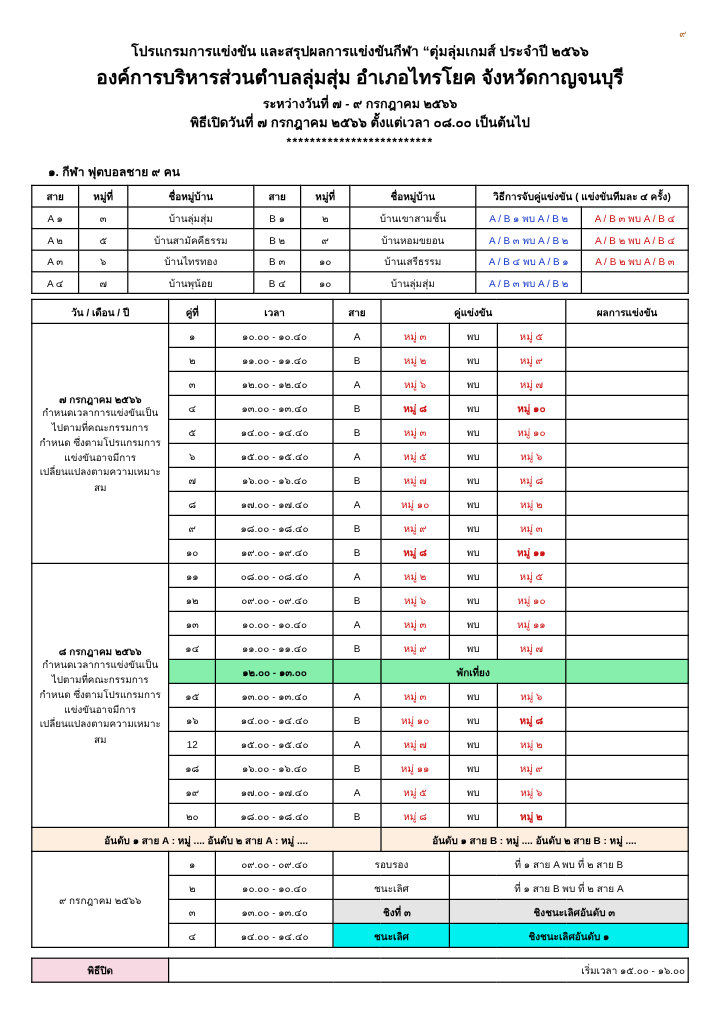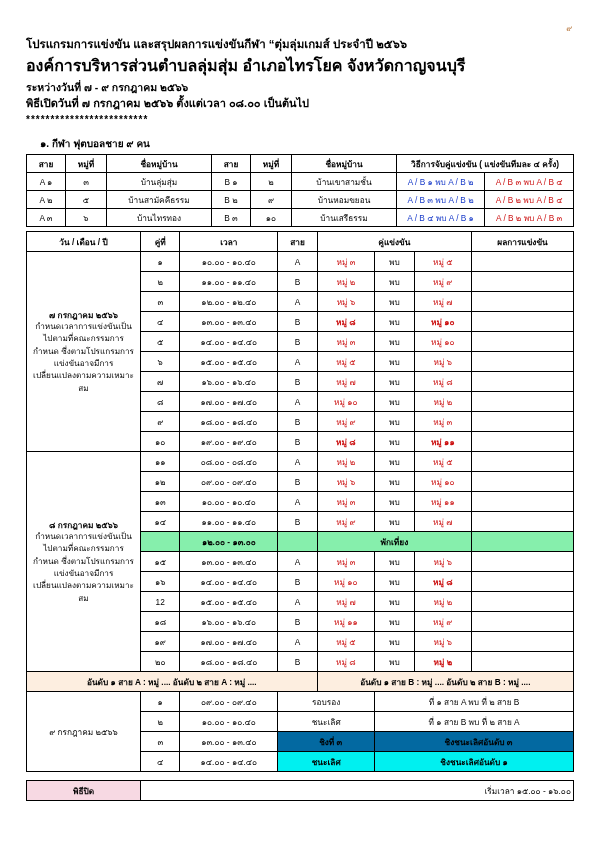--- a/index.html
+++ b/index.html
@@ -16,20 +16,21 @@
     width:600px;height:849px;
     box-sizing:border-box;
     padding:22px 26px 10px 26px;
     position:relative;
   }
   .corner-mark{
     position:absolute;top:22px;right:28px;
     font-size:8px;color:#b06a2a;
   }
   .title-block{
+    text-align:center;
     margin-top:14px;
     line-height:1.55;
   }
   .title-block .l1{font-size:11.5px;font-weight:bold;}
   .title-block .l2{font-size:16px;font-weight:bold;}
   .title-block .l3{font-size:10.5px;font-weight:bold;}
   .title-block .l4{font-size:11px;font-weight:bold;}
   .title-block .l5{font-size:10px;font-weight:bold;letter-spacing:1px;}
   .section-head{
     margin:9px 0 3px 14px;
@@ -47,21 +48,21 @@
   }
   .t-teams td{height:15px;}
   .hdr{font-weight:bold;font-size:8.3px;}
   .name-cell{text-align:center;}
   .blue{color:#1538c8;}
   .red{color:#cc1111;}
   .green-row{background:#4e9a2f;font-weight:bold;color:#000;}
   .lunch{background:#86efac;font-weight:bold;}
   .rank-row td{background:#fdeee0;font-weight:bold;}
   .pink{background:#f7d9e3;font-weight:bold;}
-  .yellow{background:#0369a1;font-weight:bold;padding-left:11px;}
+  .yellow{background:#e5e5e5;font-weight:bold;padding-left:11px;}
   .cyan{background:#00f0f0;font-weight:bold;}
   .vdate{font-size:8.3px;line-height:1.45;}
   .main-table{margin-top:0;}
   .main-table td{height:17px;}
   .noborder{border:none;}
   .left{text-align:right;padding-left:22px;}
   .wrapnote{font-size:8.2px;line-height:1.5;}
 </style>
 </head>
 <body>
@@ -114,20 +115,30 @@
       <tr>
         <td>A ๓</td>
         <td>๖</td>
         <td class="name-cell">บ้านไทรทอง</td>
         <td>B ๓</td>
         <td>๑๐</td>
         <td class="name-cell">บ้านเสรีธรรม</td>
         <td class="blue">A / B ๔ พบ A / B ๑</td>
         <td class="red">A / B ๒ พบ A / B ๓</td>
       </tr>
+      <tr>
+        <td>A ๔</td>
+        <td>๗</td>
+        <td class="name-cell">บ้านพุน้อย</td>
+        <td>B ๔</td>
+        <td>๑๐</td>
+        <td class="name-cell">บ้านลุ่มสุ่ม</td>
+        <td class="blue">A / B ๓ พบ A / B ๒</td>
+        <td class="red"></td>
+      </tr>
     </tbody>
   </table>
 
   <table class="main-table" style="margin-top:4px;">
     <tbody>
       <tr>
         <td class="hdr" style="width:108px">วัน / เดือน / ปี</td>
         <td class="hdr" style="width:34px">คู่ที่</td>
         <td class="hdr" style="width:92px">เวลา</td>
         <td class="hdr" style="width:34px">สาย</td>

